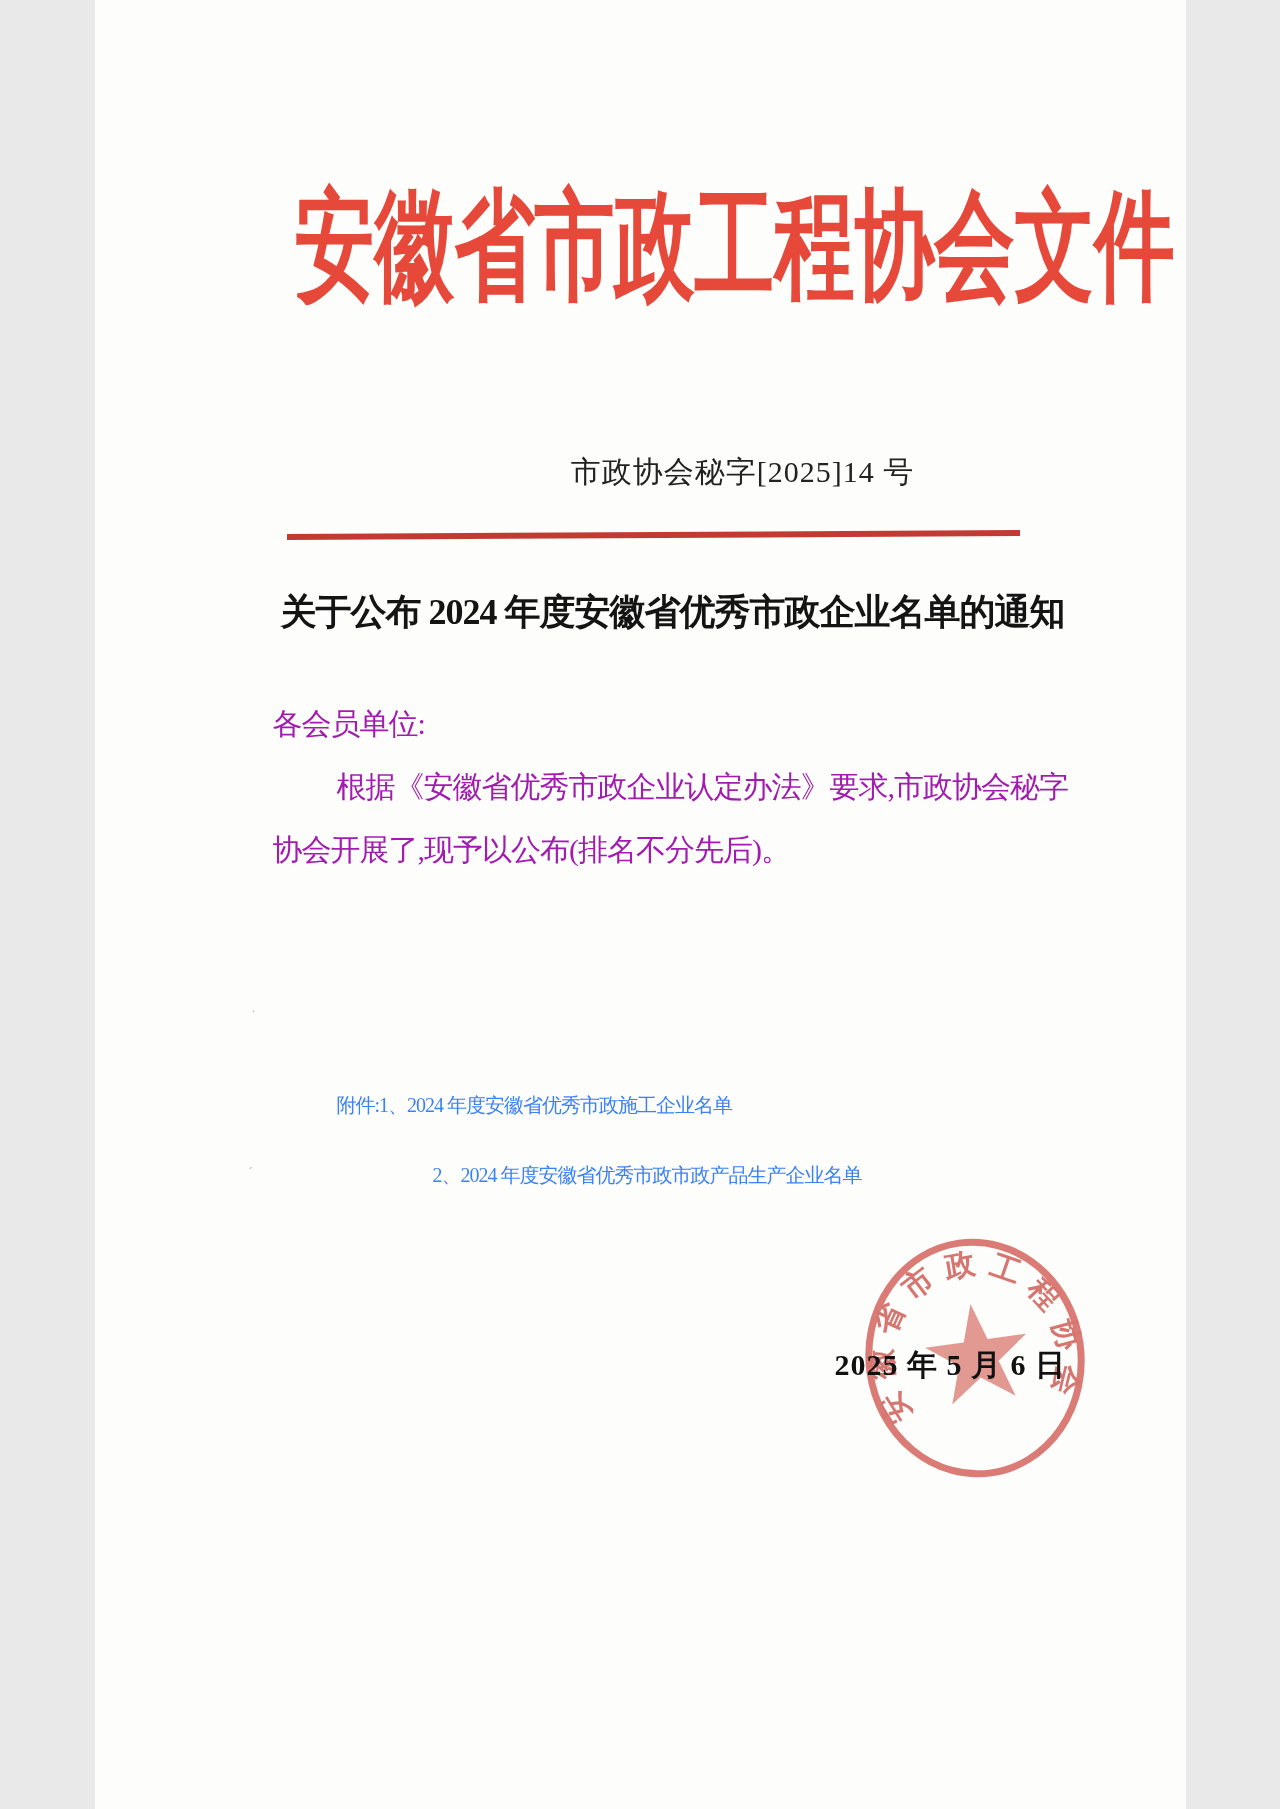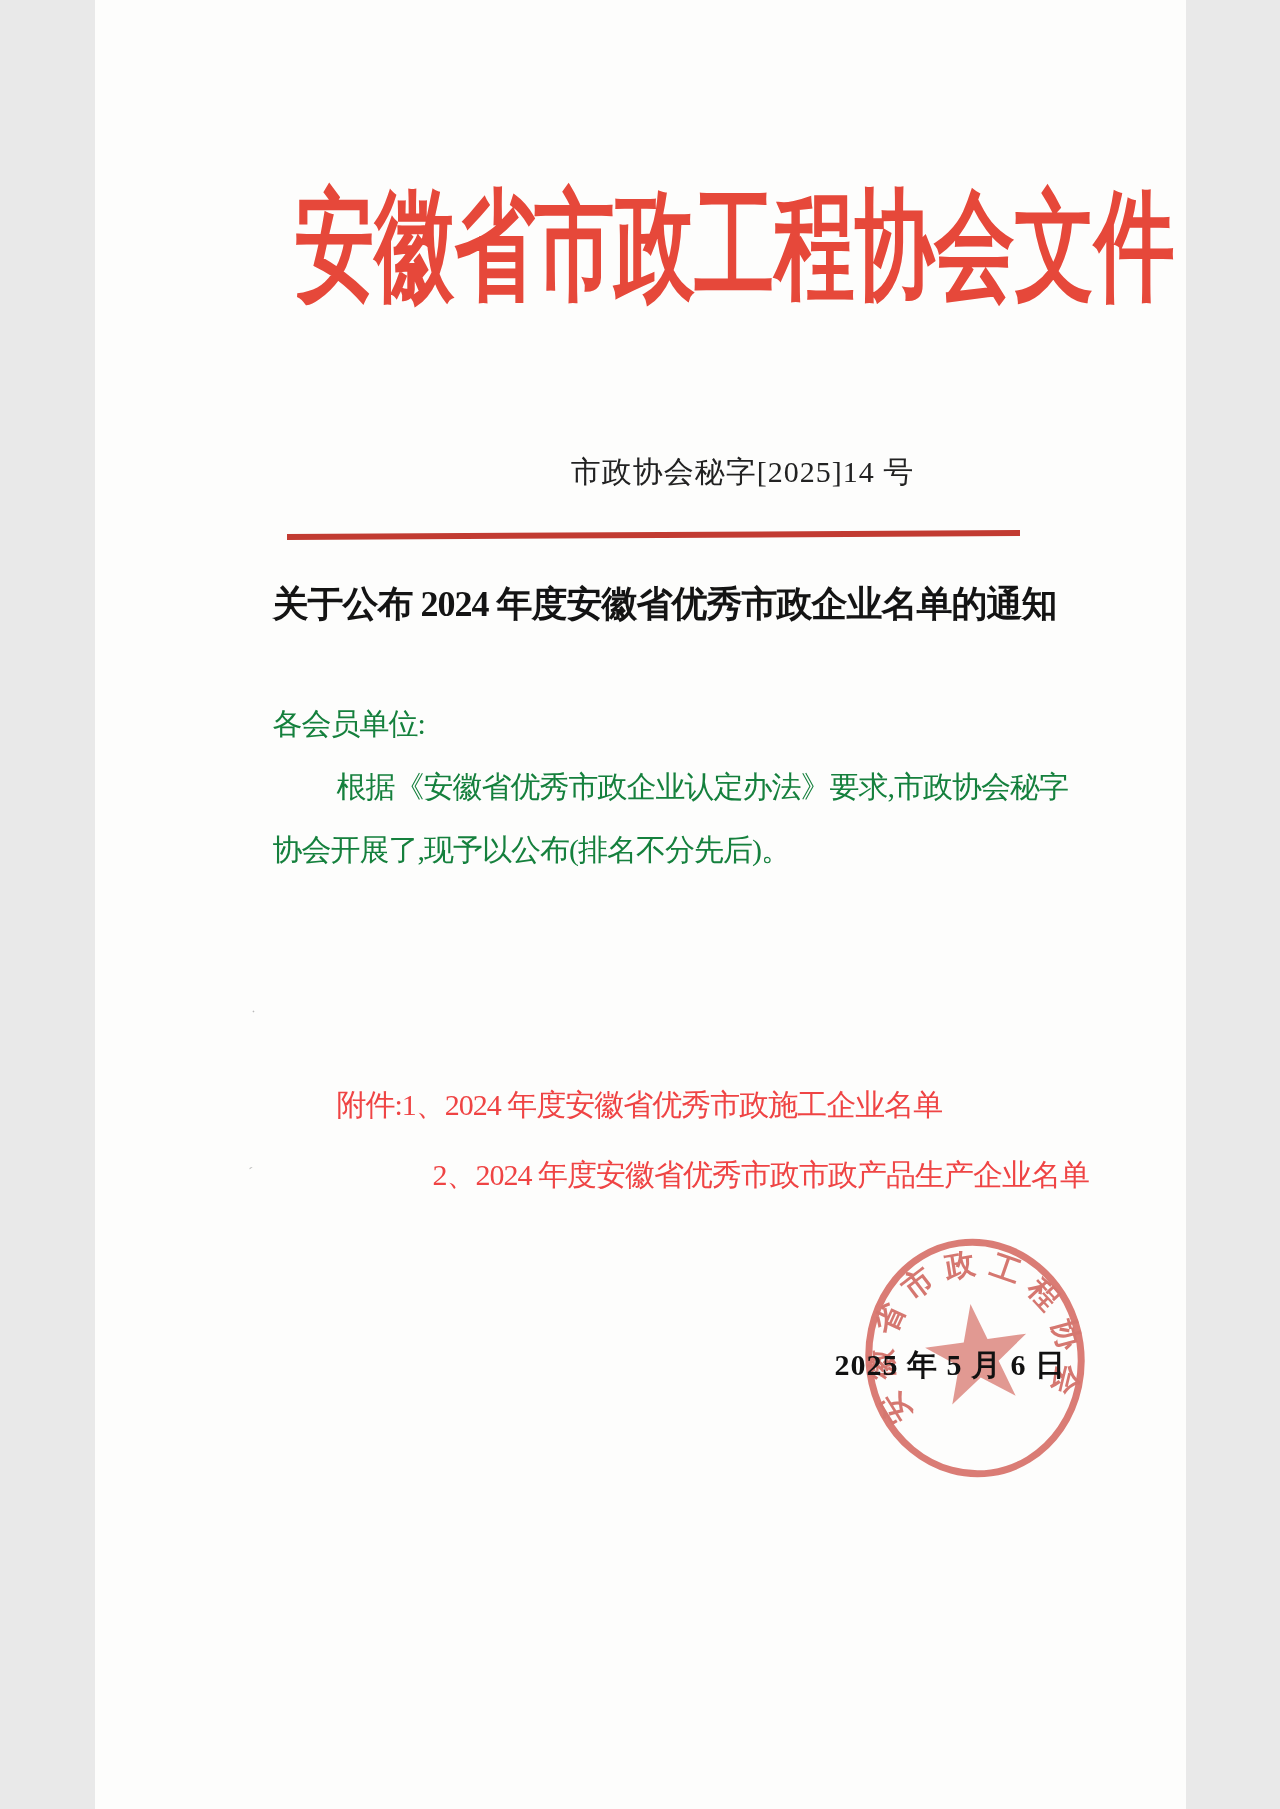--- a/index.html
+++ b/index.html
@@ -29,37 +29,37 @@
     color:#222;
     white-space:nowrap;
     padding-left:18px;
   }
   .red-divider{
     position:absolute;left:192px;top:532px;width:733px;height:6px;
     background:#c23b32;
     transform:rotate(-0.3deg);
   }
   .notice-title{
-    position:absolute;left:150px;top:580px;width:840px;margin:0;
+    position:absolute;left:150px;top:580px;width:840px;margin:8px;
     text-align:center;
     font-size:36px;font-weight:700;letter-spacing:-1px;
     color:#141414;
     white-space:nowrap;
   }
   .body-text{
     position:absolute;left:178px;top:692px;width:860px;
     font-size:30px;line-height:63px;letter-spacing:-1px;
-    color:#15803d;
+    color:#a21caf;
   }
   .body-text .line{white-space:nowrap;}
   .body-text .line.indent{padding-left:64px;}
   .attachments{
     position:absolute;left:242px;top:1070px;
-    font-size:30px;line-height:70px;letter-spacing:-1px;
-    color:#ef4444;
+    font-size:20px;line-height:70px;letter-spacing:-1px;
+    color:#3b82f6;
   }
   .attachments .att-line{white-space:nowrap;}
   .attachments .att-line.second{padding-left:96px;text-align:center;}
   .seal{
     position:absolute;left:762px;top:1230px;width:236px;height:256px;
     z-index:1;opacity:0.85;
   }
   .issue-date{
     position:absolute;left:740px;top:1345px;
     font-size:30px;letter-spacing:1px;

